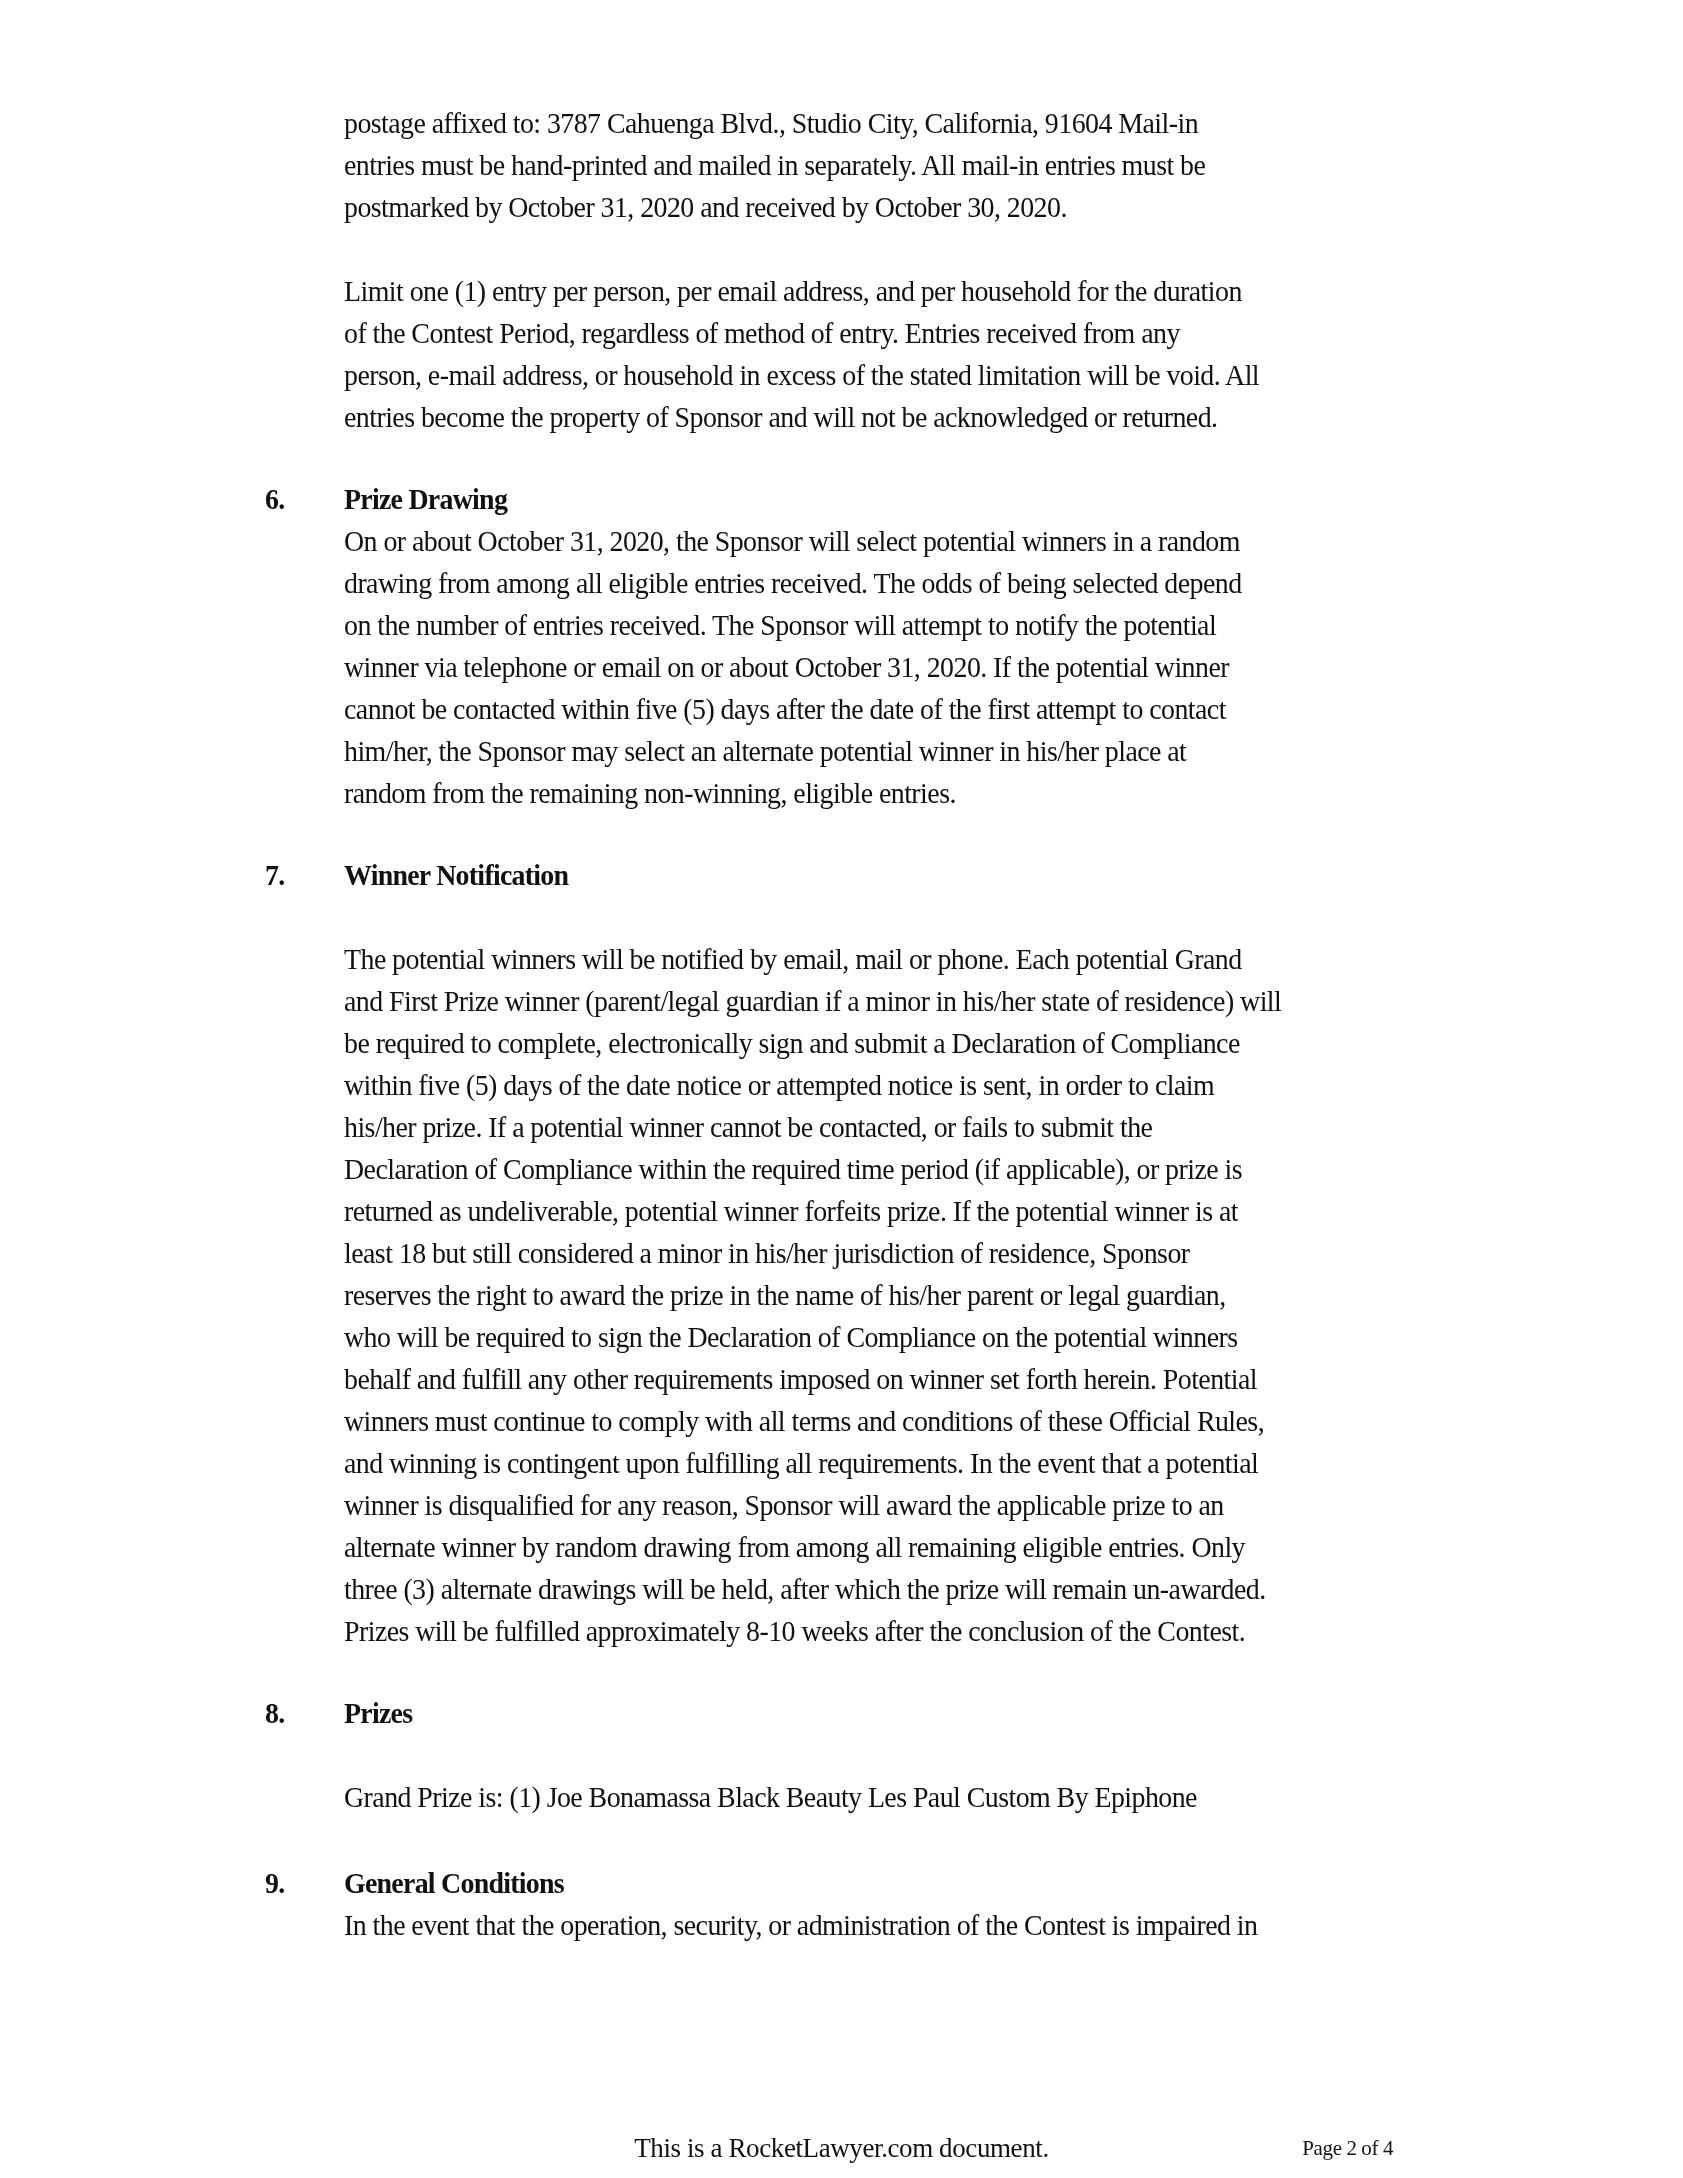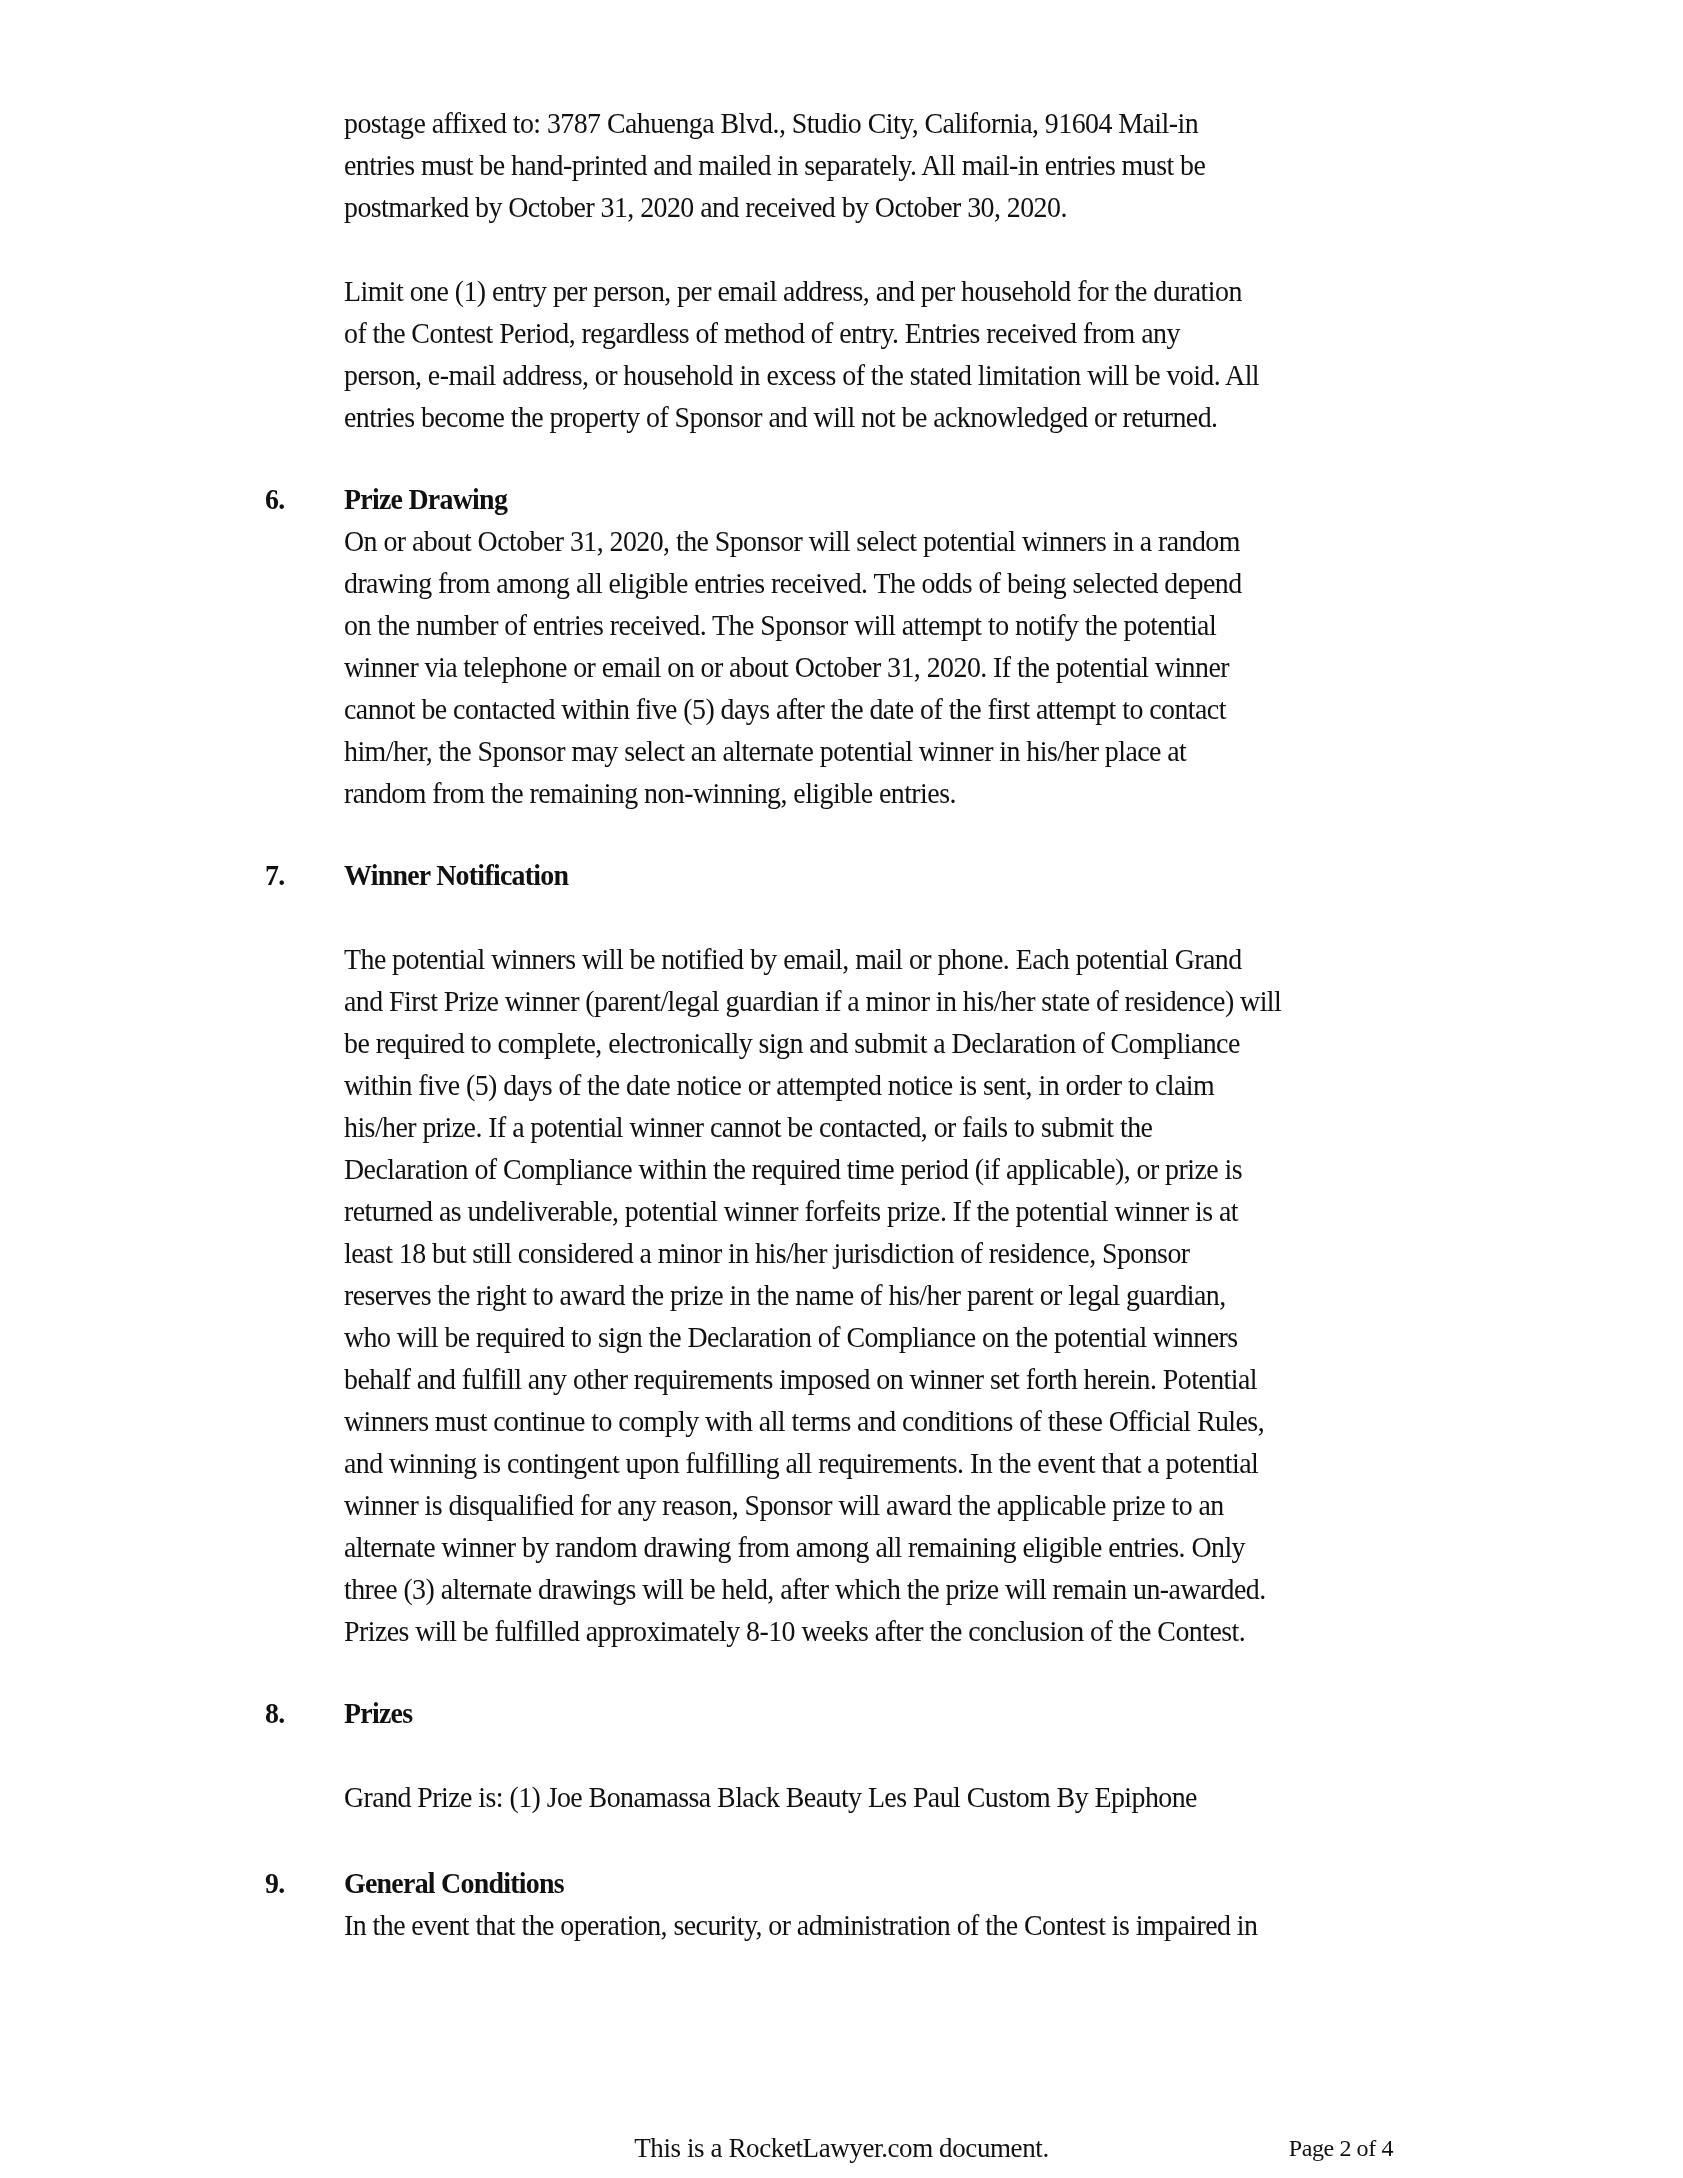--- a/index.html
+++ b/index.html
@@ -64,21 +64,21 @@
       width: 693px;
       text-align: center;
       font-size: 27px;
       line-height: 26px;
       letter-spacing: -0.4px;
     }
     .footer-right {
       position: absolute;
       top: 2135px;
       right: 55px;
-      font-size: 24px;
+      font-size: 21px;
       line-height: 26px;
       letter-spacing: -0.4px;
     }
   </style>
 </head>
 <body>
 
 <div class="page">
   <div class="content">
 

